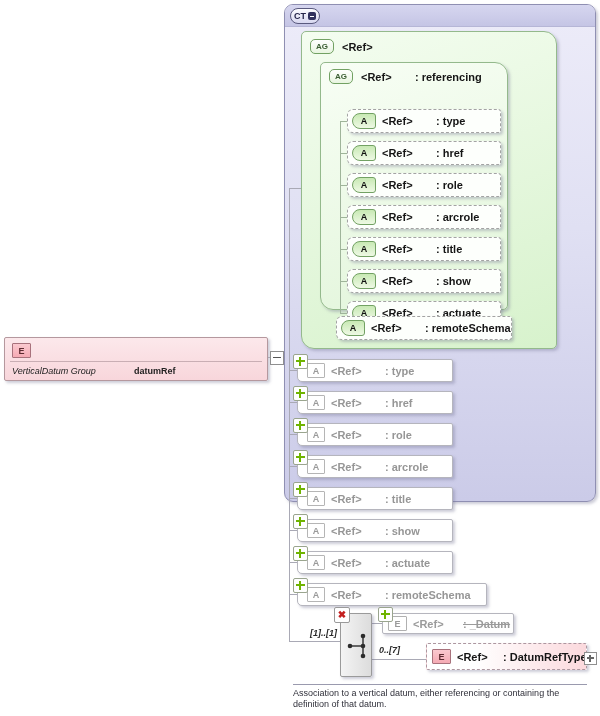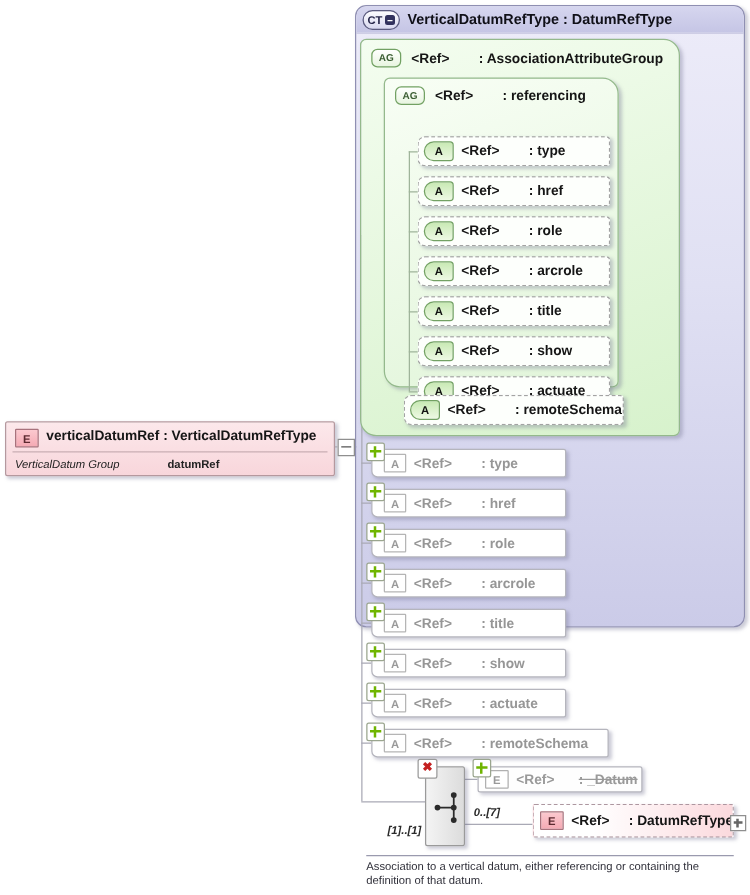--- a/index.html
+++ b/index.html
@@ -83,58 +83,55 @@
   .annot-line{left:8px;top:679px;width:294px;height:1px;background:#9a9aae;}
   .annot{left:8px;top:683px;width:292px;font-size:9px;color:#30303a;line-height:11px;}
 </style>
 </head>
 <body>
 
 <div class="abs elem-main shadow">
   <div style="position:absolute;left:7px;top:5px;display:flex;">
     <span class="e-ico pink">E</span>
   </div>
-  <div class="elem-title">verticalDatumRef : VerticalDatumRefType</div>
   <div class="divider"></div>
   <div class="subst">VerticalDatum Group</div>
   <div class="subst-val">datumRef</div>
 </div>
 
 <div class="line hline" style="left:268px;top:357px;width:24px;"></div>
 <div class="minus-box" style="left:270px;top:351px;"></div>
 
 <div class="abs ct-box shadow">
   <div class="abs ct-head"></div>
   <div class="abs ct-ico">
       <span>CT</span>
       <span class="minus-sq"></span>
     </div>
-  <div class="abs ct-title">VerticalDatumRefType : DatumRefType</div>
 
   <div class="line vline" style="left:4px;top:183px;height:453px;"></div>
   <div class="line hline" style="left:4px;top:183px;width:31px;"></div>
   <div class="line vline" style="left:35px;top:183px;height:139px;"></div>
   <div class="line hline" style="left:35px;top:322px;width:17px;"></div>
   <div class="line hline" style="left:4px;top:365px;width:8px;"></div>
   <div class="line hline" style="left:4px;top:397px;width:8px;"></div>
   <div class="line hline" style="left:4px;top:429px;width:8px;"></div>
   <div class="line hline" style="left:4px;top:461px;width:8px;"></div>
   <div class="line hline" style="left:4px;top:493px;width:8px;"></div>
   <div class="line hline" style="left:4px;top:525px;width:8px;"></div>
   <div class="line hline" style="left:4px;top:557px;width:8px;"></div>
   <div class="line hline" style="left:4px;top:589px;width:8px;"></div>
   <div class="line hline" style="left:4px;top:636px;width:51px;"></div>
   <div class="line hline" style="left:87px;top:618px;width:10px;"></div>
   <div class="line hline" style="left:87px;top:654px;width:54px;"></div>
 
-  <div class="abs grp outer shadow" style="left:3px;top:26px;width:256px;height:318px;">
+  <div class="abs grp outer shadow" style="left:16px;top:26px;width:256px;height:318px;">
     <div class="grp-head" style="left:8px;top:7px;">
       <span class="ag-ico">AG</span>
       <span class="ref-col">&lt;Ref&gt;</span>
-      <span>: AssociationAttributeGroup</span>
     </div>
 
     <div class="abs grp inner shadow" style="left:18px;top:30px;width:188px;height:248px;">
       <div class="grp-head" style="left:8px;top:6px;">
         <span class="ag-ico">AG</span>
         <span class="ref-col">&lt;Ref&gt;</span>
         <span>: referencing</span>
       </div>
 
       <div class="line vline" style="left:19px;top:58px;height:192px;background:#9fb49a;"></div>
@@ -239,21 +236,21 @@
   </div>
   <div class="plus-ico" style="left:8px;top:541px;"></div>
 
   <div class="row row-gray shadow" style="left:12px;top:578px;width:190px;">
     <span class="a-ico-gray">A</span>
     <span class="ref-col">&lt;Ref&gt;</span>
     <span>: remoteSchema</span>
   </div>
   <div class="plus-ico" style="left:8px;top:573px;"></div>
 
-  <div class="card-lbl" style="left:14px;top:654px;width:38px;text-align:right;">[1]..[1]</div>
+  <div class="card-lbl" style="left:14px;top:623px;width:38px;text-align:right;">[1]..[1]</div>
   <div class="abs choice-box shadow">
     <svg width="22" height="30" viewBox="0 0 22 30" style="position:absolute;left:5px;top:17px;">
       <line x1="4" y1="15" x2="17" y2="15" stroke="#2b2b2b" stroke-width="1.4"></line>
       <line x1="17" y1="5" x2="17" y2="25" stroke="#2b2b2b" stroke-width="1.4"></line>
       <circle cx="4" cy="15" r="2.3" fill="#2b2b2b"></circle>
       <circle cx="17" cy="5" r="2.3" fill="#2b2b2b"></circle>
       <circle cx="17" cy="15" r="2.3" fill="#2b2b2b"></circle>
       <circle cx="17" cy="25" r="2.3" fill="#2b2b2b"></circle>
     </svg>
   </div>

